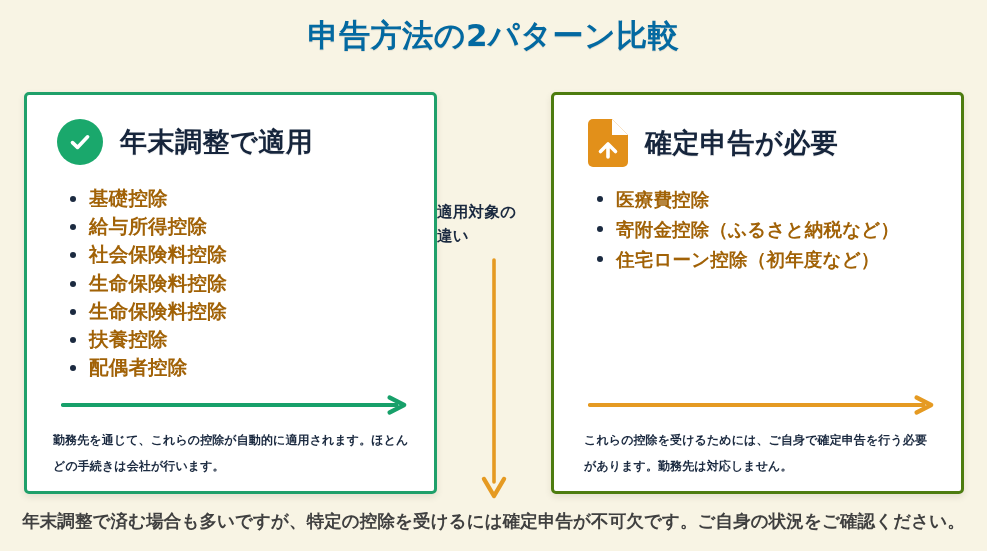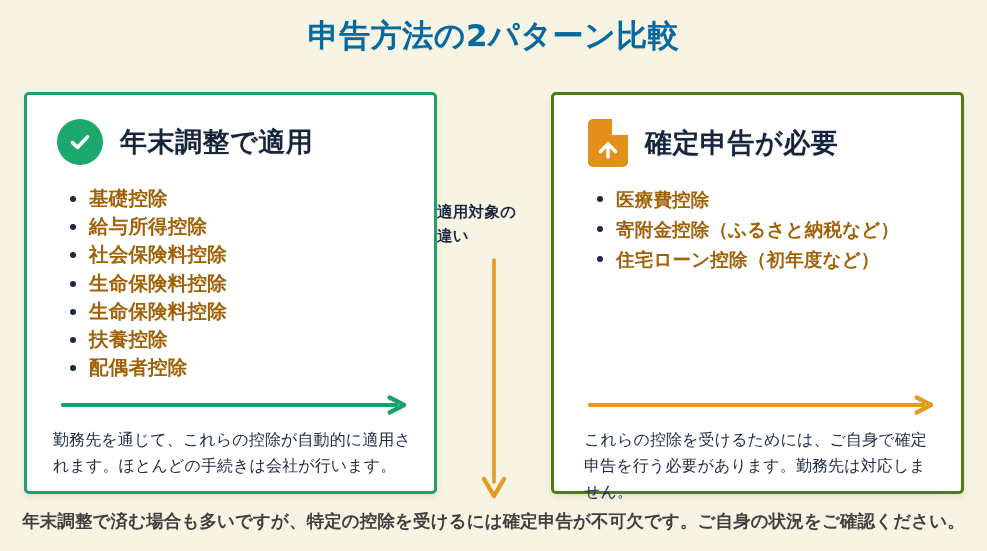--- a/index.html
+++ b/index.html
@@ -138,22 +138,22 @@
     height: 20px;
   }
   .h-arrow svg { display: block; width: 100%; height: 20px; }
 
   
   .card-note {
     position: absolute;
     left: 26px;
     right: 22px;
     top: 332px;
-    font-size: 16px;
-    font-weight: 400;
+    font-size: 12px;
+    font-weight: 700;
     color: #1b2a40;
     line-height: 26px;
     letter-spacing: 0.1px;
   }
   .card-right .card-note {
     left: 30px;
     right: 22px;
     text-align: left;
   }
 

